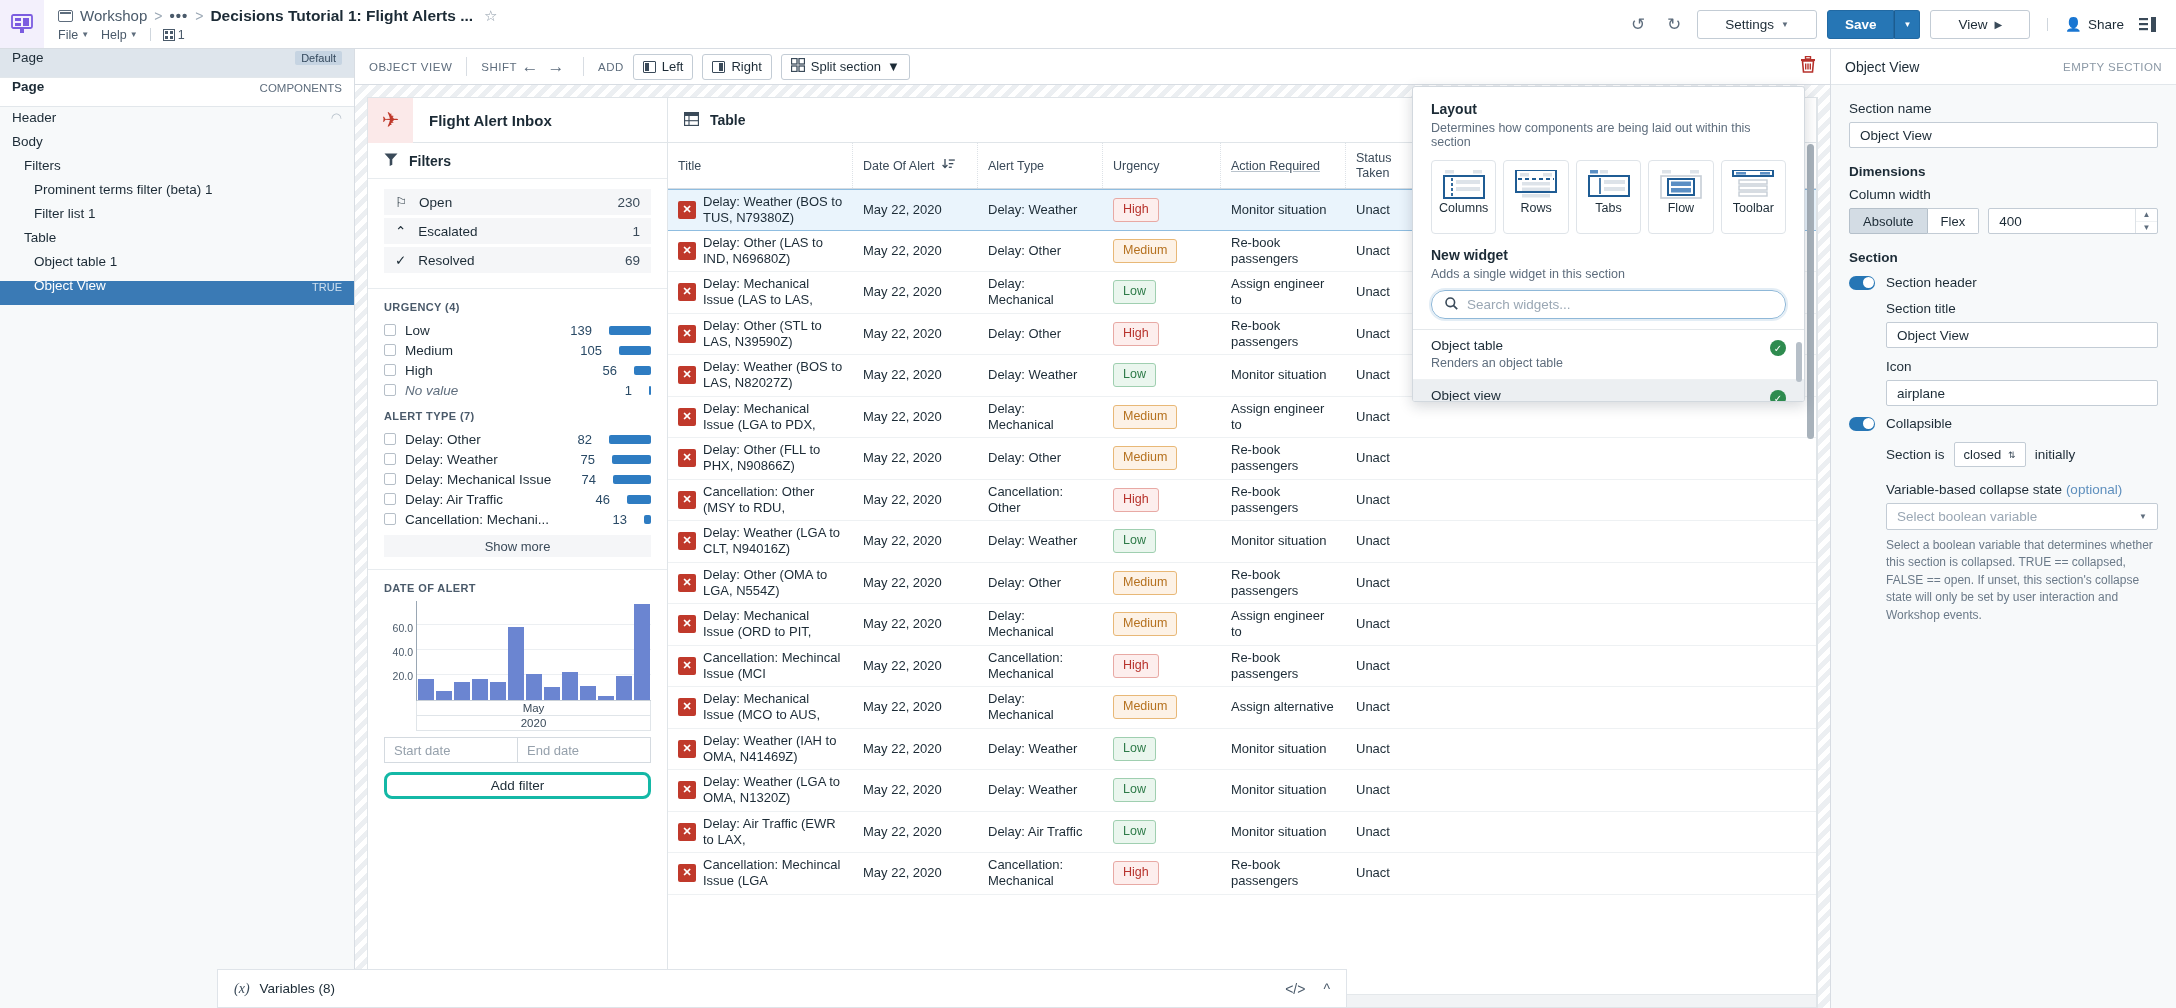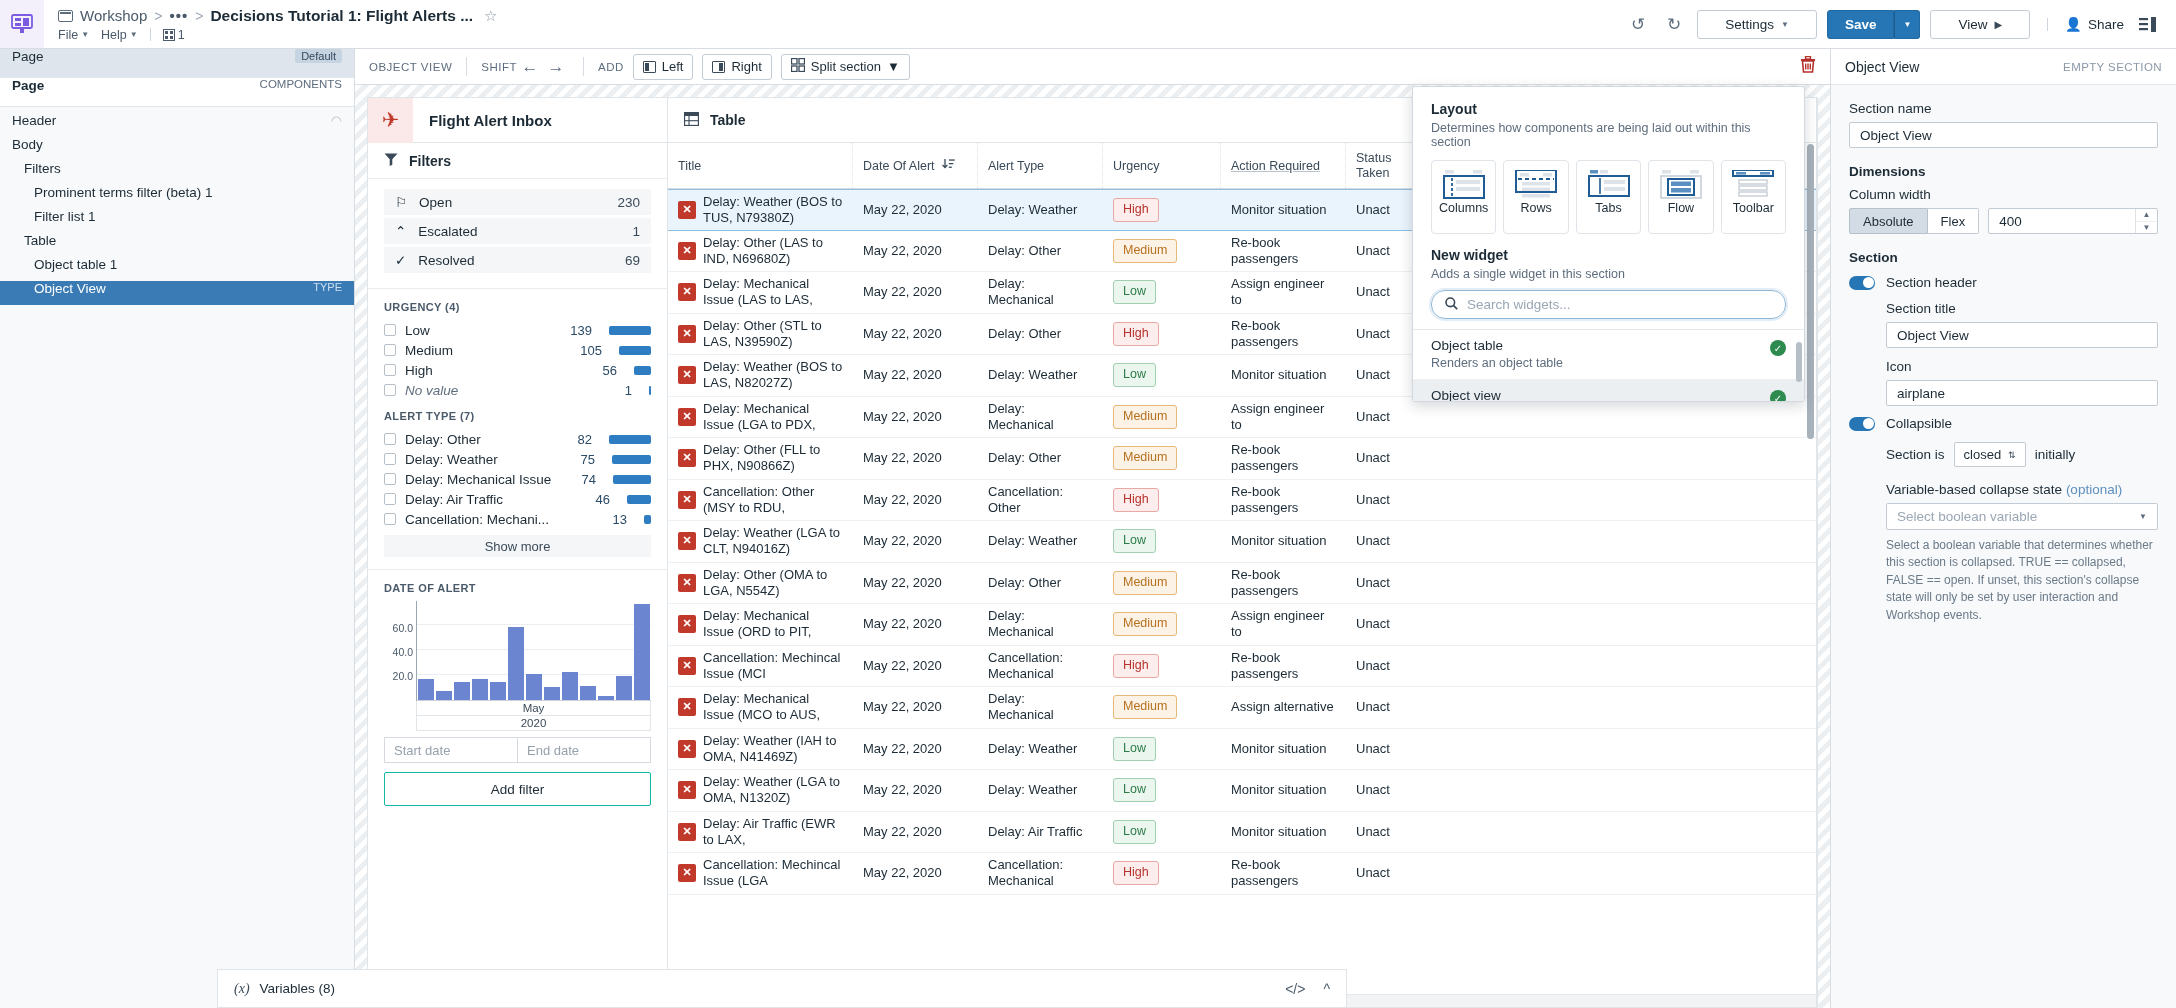--- a/index.html
+++ b/index.html
@@ -62,21 +62,21 @@
   .share { display:flex; align-items:center; gap:6px; font-size:13.5px; color:#1c2b36; cursor:pointer;}
 
   
   .main { flex: 1; display: flex; min-height: 0; }
 
   
   .sidebar { width: 355px; min-width:355px; border-right: 1px solid #d8dde3; background:#fff; display:flex; flex-direction:column;}
   .sb-head { height:36px; display:flex; align-items:center; padding: 0 12px; font-size:14px; color:#1c2b36; border-bottom:1px solid #e2e7eb;}
   .sb-head .t { flex:1; }
   .sb-head .ic { color:#3a4a59; font-size:18px; margin-left:14px; cursor:pointer;}
-  .sb-row { height:29px; display:flex; align-items:flex-start; padding: 0 12px; font-size:13.5px; color:#1c2b36; cursor:pointer;}
+  .sb-row { height:29px; display:flex; align-items:flex-end; padding: 12px 12px; font-size:13.5px; color:#1c2b36; cursor:pointer;}
   .sb-row .lbl { flex:1; }
   .sb-row .tag { font-size:11.5px; color:#5e6d7d; }
   .sb-page-default { background:#dee5ec; }
   .sb-page-default .tag { background:#c6d4e2; color:#33485c; padding:1px 6px; border-radius:2px; font-size:11px;}
   .sb-sep { border-bottom:1px solid #e2e7eb; }
   .sb-bold { font-weight:700; }
   .sb-tree { background:#f7f9fa; flex:1; }
   .sb-tree .sb-row { height:22px; font-size:13.5px;}
   .ind1 { padding-left: 12px; }
   .ind2 { padding-left: 24px; }
@@ -128,21 +128,21 @@
   .cbx { width:12px;height:12px;border:1px solid #b6bfc8;border-radius:2px;background:#fff;}
   .f-item .nm { flex:1; white-space:nowrap; overflow:hidden; text-overflow:ellipsis;}
   .f-item .nm.italic { font-style:italic; color:#5e6d7d;}
   .f-item .ct { width:28px; text-align:right; color:#2a4a66; font-size:13px;}
   .bar { height:9px; background:#2e7cc2; border-radius:2px; margin-left:8px;}
   .showmore { margin-top:6px; height:22px; background:#f5f6f8; display:flex;align-items:center;justify-content:center; font-size:13px; color:#3a4a59; cursor:pointer;}
   .chart-box { padding: 0 16px; margin-top:12px; border-top:1px solid #e8ecef; padding-top:12px;}
   .dates { display:flex; margin-top:6px; border:1px solid #d4dae0;}
   .dates div { flex:1; height:24px; display:flex; align-items:center; padding:0 9px; font-size:13px; color:#96a1ac;}
   .dates div:first-child { border-right:1px solid #d4dae0;}
-  .addfilter { margin:9px 16px 0 16px; height:34px; border:1px solid #14b8a6; border-radius:2px; display:flex;align-items:center;justify-content:center;font-size:13.5px; cursor:pointer;}
+  .addfilter { margin:9px 16px 0 16px; height:27px; border:3px solid #14b8a6; border-radius:8px; display:flex;align-items:center;justify-content:center;font-size:13.5px; cursor:pointer;}
 
   
   .tcol { flex:1; display:flex; flex-direction:column; min-width:0; border-right:1px solid #e0e5e9; position:relative;}
   .t-head { height:45px; display:flex; align-items:center; gap:11px; padding:0 16px; border-bottom:1px solid #e0e5e9; font-weight:700; font-size:14px;}
   .thead-row { display:flex; border-bottom:1px solid #d6dce2; background:#fff; height:46px; align-items:stretch;}
   .th { display:flex; align-items:center; font-size:12.5px; color:#3a4a59; padding: 0 10px; border-right:1px dotted #dde2e7; }
   .th.ul { text-decoration: underline; text-decoration-color:#b9c3cc;}
   .th .sorti { margin-left:7px; color:#3a4a59; font-size:12px;}
   .c-title { width:185px; min-width:185px;}
   .c-date { width:125px; min-width:125px;}
@@ -344,21 +344,21 @@
           <span class="lbl">Filter list 1</span>
         </div>
         <div class="sb-row ind2" style="height:24px">
           <span class="lbl">Table</span>
         </div>
         <div class="sb-row ind3" style="height:24px">
           <span class="lbl">Object table 1</span>
         </div>
         <div class="sb-row ind3 sb-selected" style="height:24px">
           <span class="lbl">Object View</span>
-          <span class="tag">TYPE</span>
+          <span class="tag">TRUE</span>
         </div>
       </div>
     </div>
 
     <div class="canvas-wrap">
       <div class="ctoolbar">
         <span class="ct-label">OBJECT VIEW</span>
         <span class="ct-div"></span>
         <span class="ct-label">SHIFT</span>
         <span class="ct-arrow">←</span>

